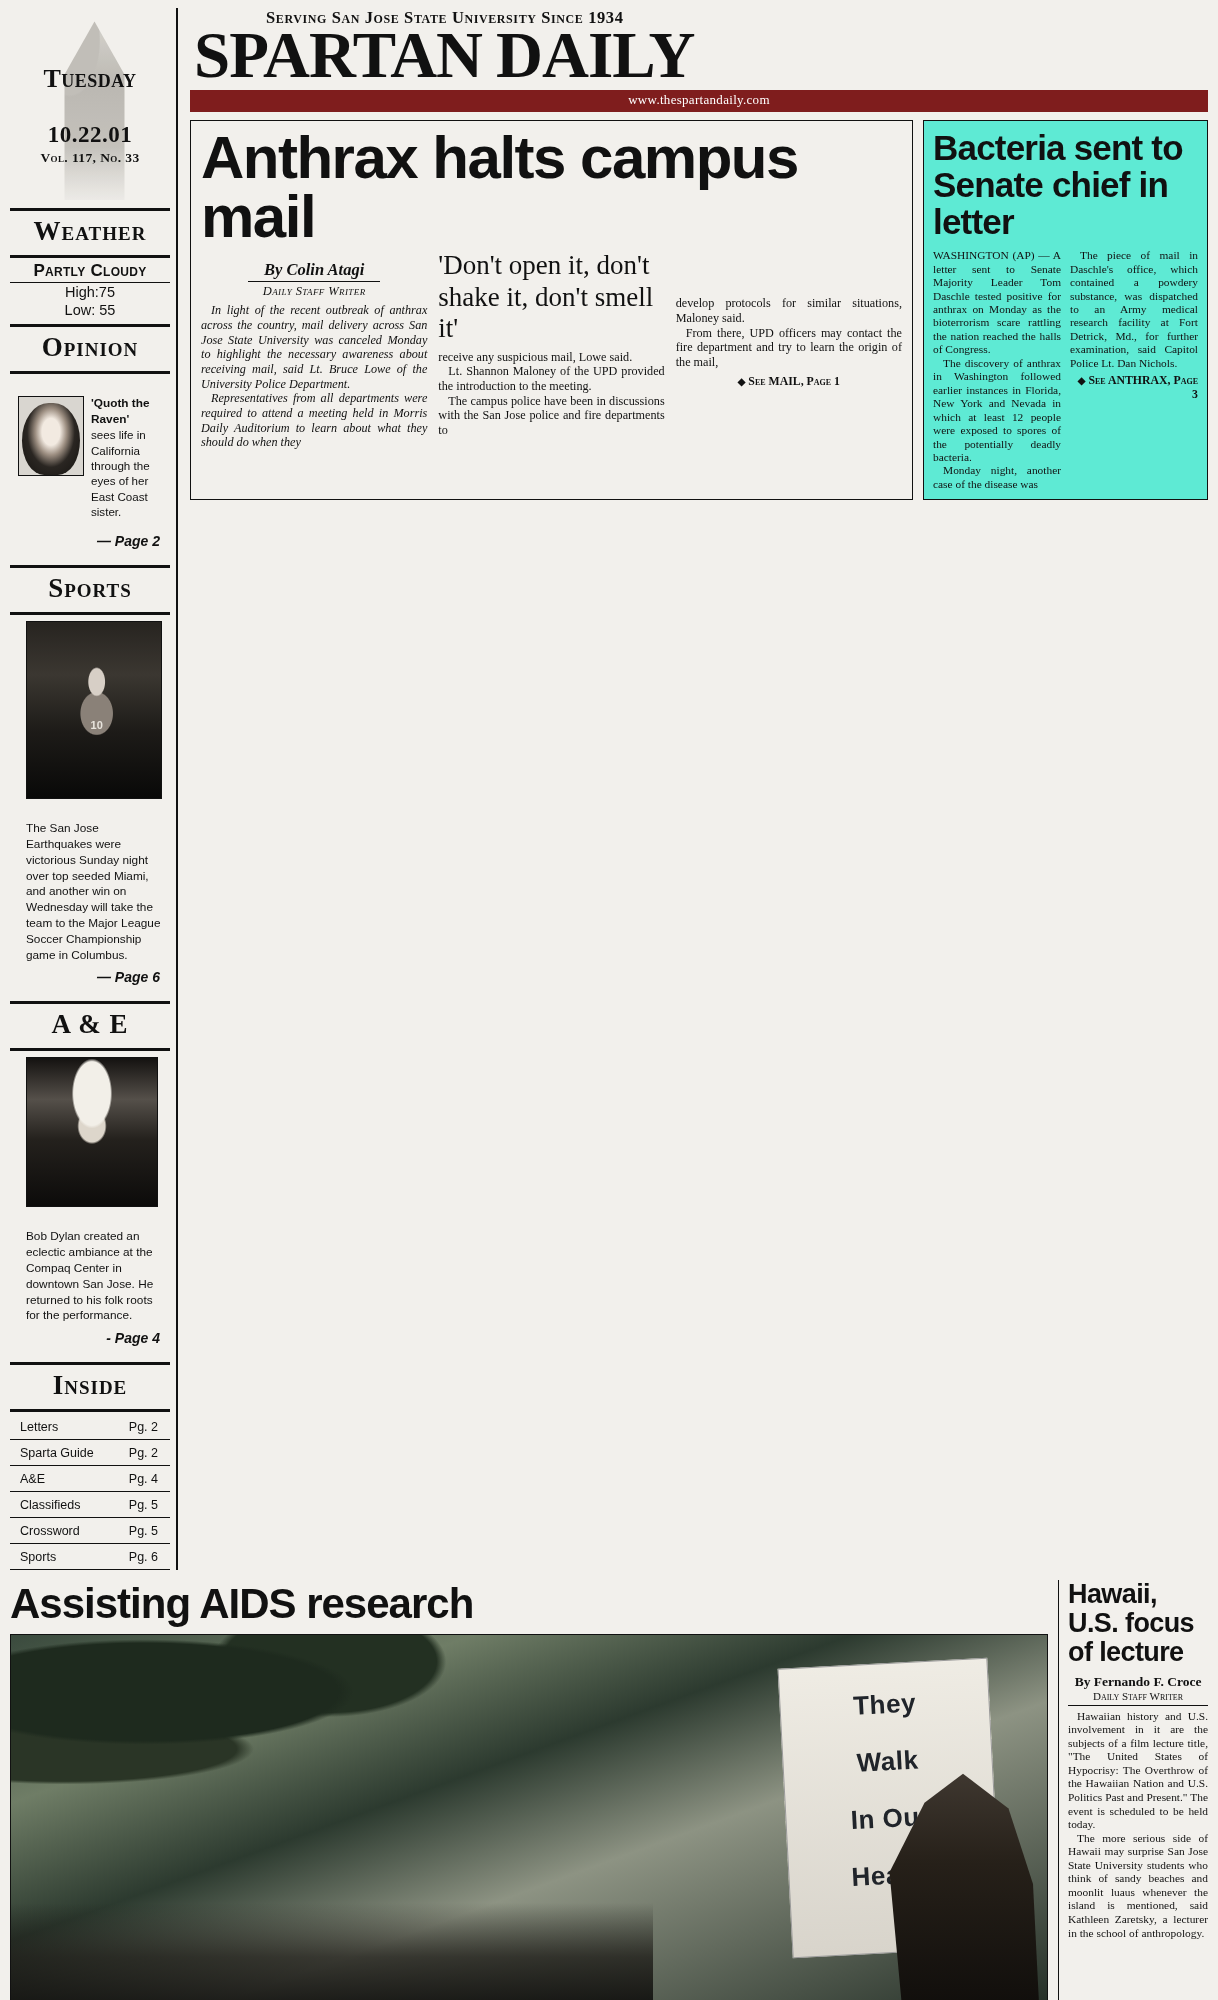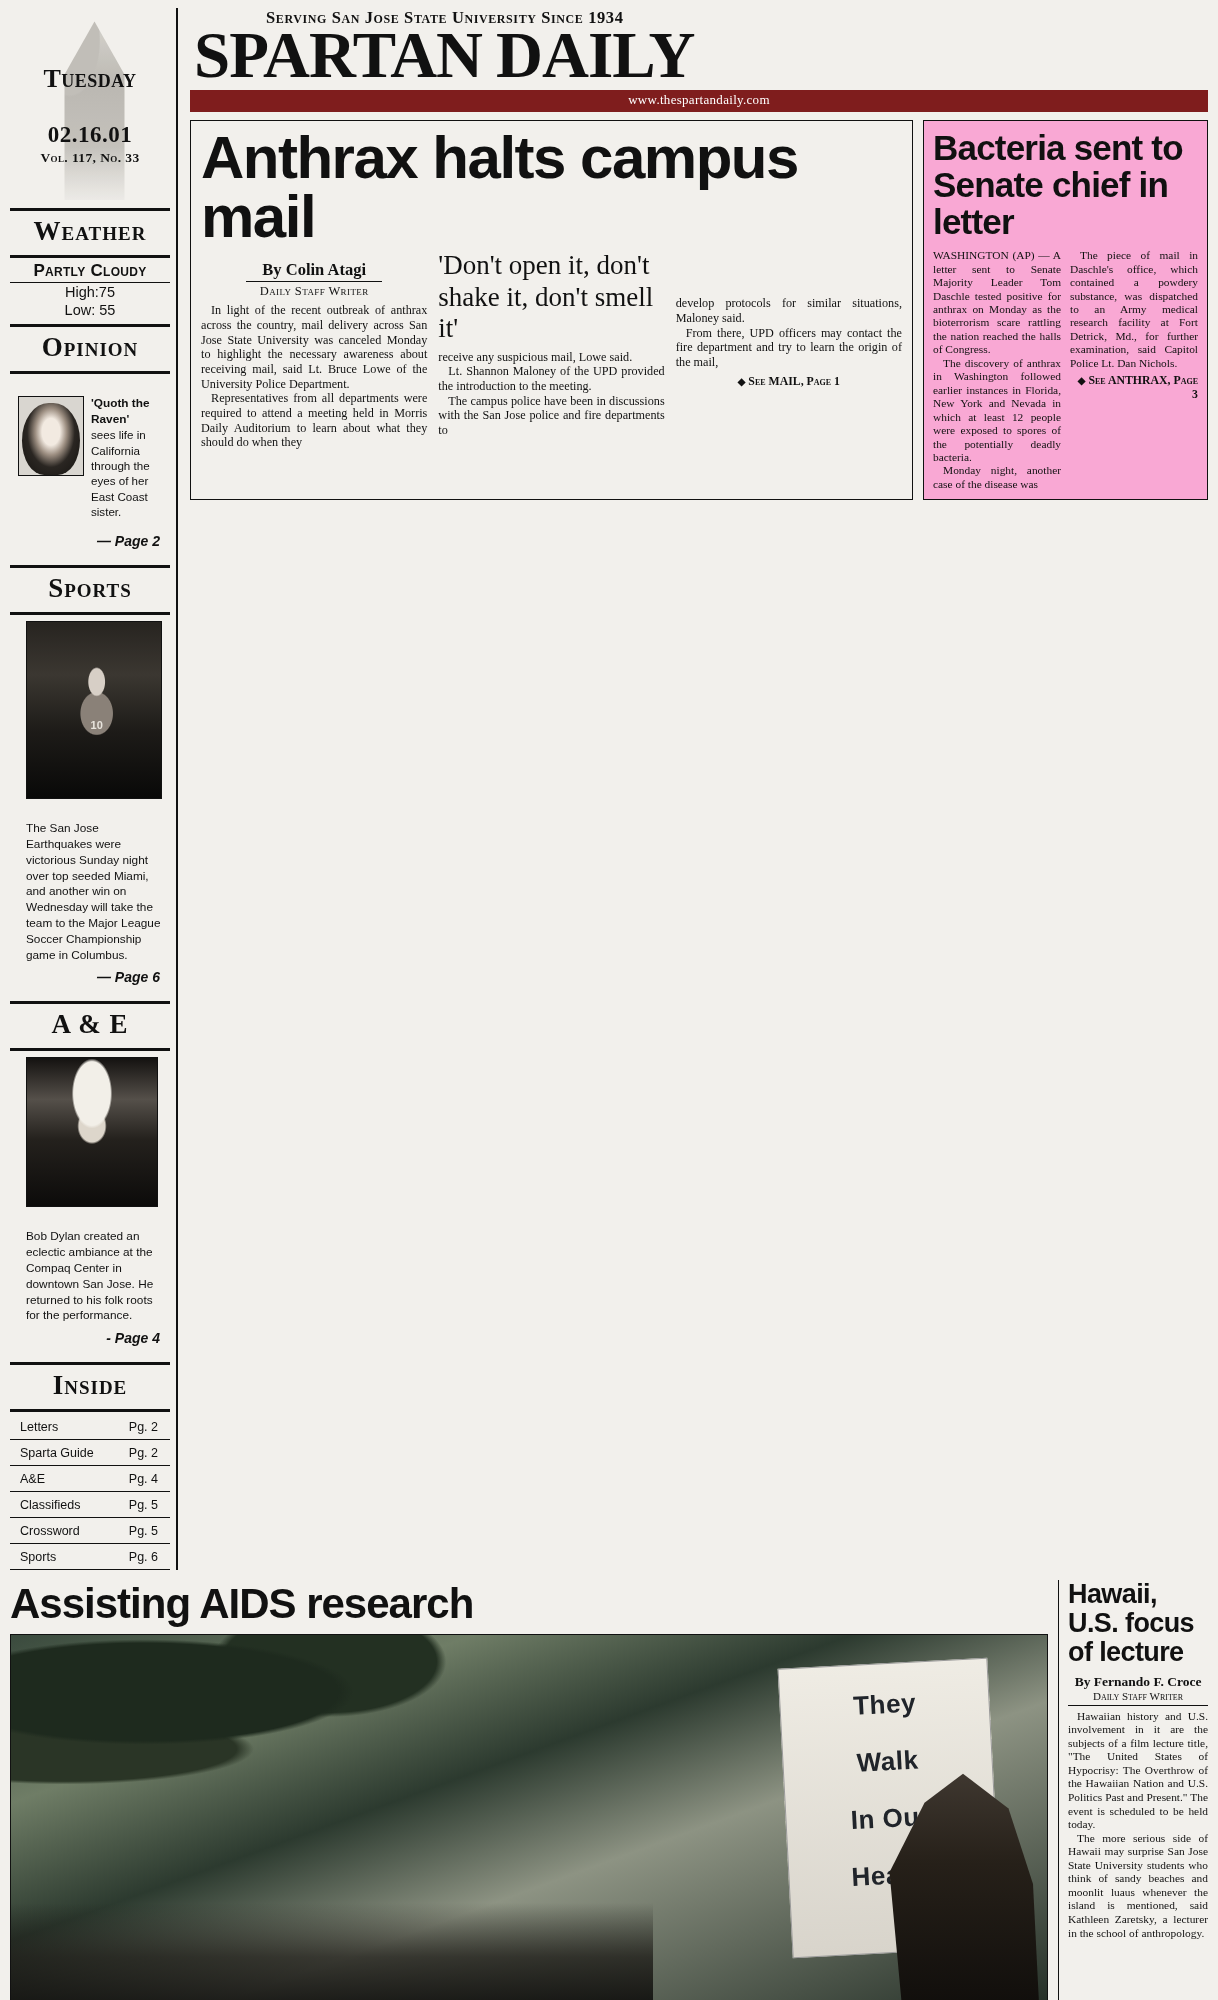--- a/index.html
+++ b/index.html
@@ -110,21 +110,21 @@
               font-size: 60px; line-height: .98; letter-spacing: -1.5px; }
   .byline { text-align:center; margin-top: 10px; }
   .byline .bl { font-weight:700; font-size: 16.5px; border-bottom:1.4px solid #111; display:inline-block; padding:0 16px 1px;}
   .byline .dsw { font-variant: small-caps; font-size: 12.5px; letter-spacing:.4px; padding-top:2px;}
   .pullq { font-family:"Liberation Serif", serif; font-size: 27px; line-height: 1.15; }
 
   .jump { font-weight:700; font-size: 11.8px; text-align:center; padding-top:4px; font-variant:small-caps;}
   .jump .dia { font-size: 10px; }
 
   
-  .bactbox { width: 285px; flex: 0 0 285px; background:#f9a8d4; border:1.4px solid #111; padding: 8px 9px; }
+  .bactbox { width: 285px; flex: 0 0 285px; background:#5eead4; border:1.4px solid #111; padding: 8px 9px; }
   .bact-hed { font-family:"Liberation Sans", sans-serif; font-weight:700; font-size: 35px; line-height:1.06; letter-spacing:-.8px;}
   .bact-cols { display:flex; gap: 9px; margin-top: 9px; }
   .bact-cols .col { flex:1 1 0; font-size: 11.4px; line-height:1.18; text-align: justify; }
   .bact-cols .col p { text-indent: 10px; }
 
   
   .midwrap { display:flex; gap: 10px; margin-top: 10px; }
   .aids { flex: 1 1 auto; }
   .aids-hed { font-family:"Liberation Sans", sans-serif; font-weight:700; font-size: 42px; letter-spacing:-1px; }
   .aids-photo { height: 390px; margin-top: 6px; border:1px solid #111; position:relative; overflow:hidden;
@@ -173,21 +173,21 @@
 
 <div class="page">
 
   <div class="topwrap">
 
     <div class="rail">
 
       <div class="flagbox">
         <div class="tower"></div>
         <div class="flag-day">Tuesday</div>
-        <div class="flag-date">02.16.01</div>
+        <div class="flag-date">10.22.01</div>
         <div class="flag-vol">Vol. 117, No. 33</div>
       </div>
 
       <div class="hrule-hvy"></div>
       <div class="sec-head">Weather</div>
       <div class="hrule-hvy"></div>
       <div class="wx-cond">Partly Cloudy</div>
       <div class="hrule-lt"></div>
       <div class="wx-line">High:75</div>
       <div class="wx-line">Low: 55</div>
@@ -263,21 +263,21 @@
       <div class="mh-bar">
         <div class="mh-url">www.thespartandaily.com</div>
       </div>
 
       <div class="leadwrap">
 
         <div class="leadbox">
           <div class="lead-hed">Anthrax halts campus mail</div>
 
           <div style="display:flex; gap:11px; margin-top:4px;">
-            <div style="flex:1 1 0;">
+            <div style="flex:1 1 0;font-style:italic;">
               <div class="byline">
                 <div class="bl">By Colin Atagi</div>
                 <div class="dsw">Daily Staff Writer</div>
               </div>
               <div class="bodytxt" style="font-size:12.2px; margin-top:4px;">
                 <p>In light of the recent outbreak of anthrax across the country, mail delivery across San Jose State University was canceled Monday to highlight the necessary awareness about receiving mail, said Lt. Bruce Lowe of the University Police Department.</p>
                 <p>Representatives from all departments were required to attend a meeting held in Morris Daily Auditorium to learn about what they should do when they</p>
               </div>
             </div>
 

